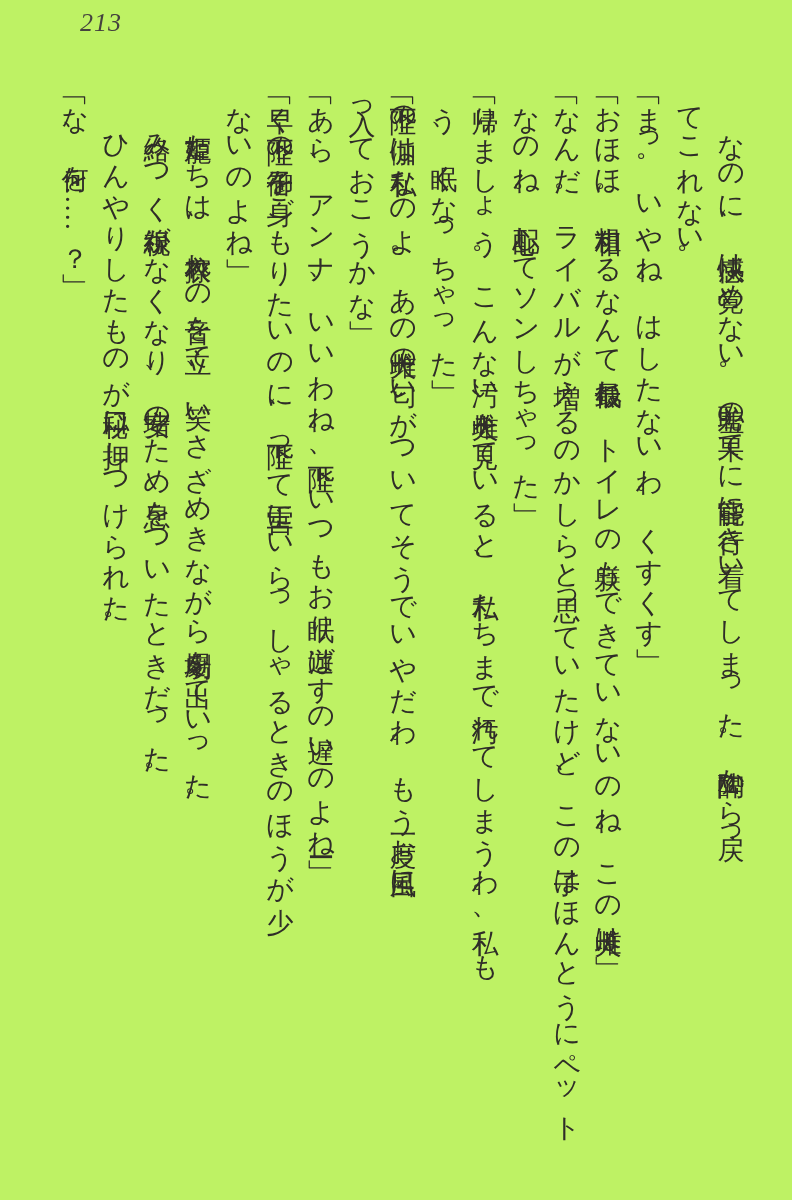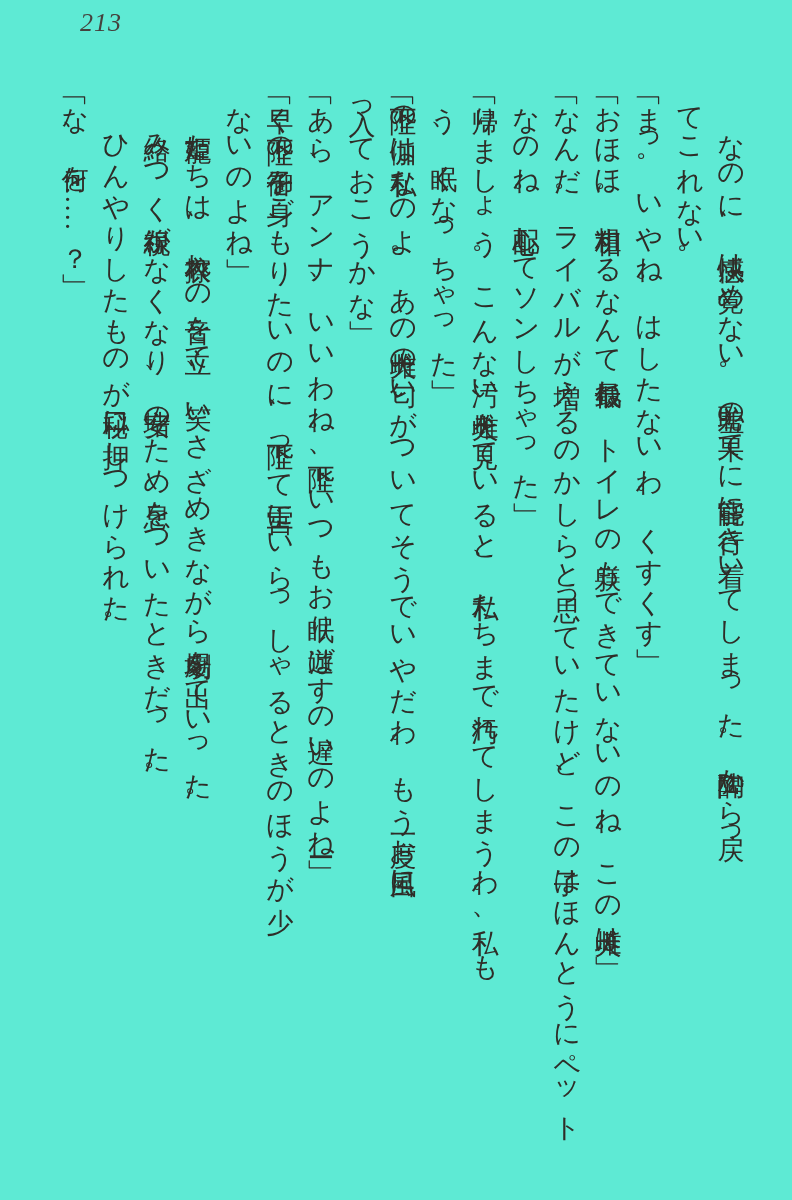--- a/index.html
+++ b/index.html
@@ -46,21 +46,21 @@
   .text-block p.text-column {
     margin: 0;
     padding: 0;
     white-space: nowrap;
     font-kerning: none;
   }
 </style>
 </head>
 <body>
 
-<div class="page" style="background: #5eead4;">
+<div class="page" style="background: #bef264;">
   <div class="page-number">213</div>
   <div class="text-block" id="text-block" style="color: rgb(47, 45, 40);">
       <p class="text-column">　なのに、快感は覚めない。羞恥の果てに官能に行き着いてしまった。陶酔から戻っ</p>
       <p class="text-column">てこれない。</p>
       <p class="text-column">「まっ。いやね。はしたないわ。くすくす」</p>
       <p class="text-column">「おほほ。粗相するなんて最低ね。トイレの躾もできていないのね。この雌犬は」</p>
       <p class="text-column">「なんだ。ライバルが増えるのかしらと思っていたけど、この子はほんとうにペット</p>
       <p class="text-column">なのね。心配してソンしちゃった」</p>
       <p class="text-column">「帰りましょう。こんな汚い雌犬を見ていると、私たちまで汚れてしまうわ。私、も</p>
       <p class="text-column">う、眠くなっちゃった」</p>

